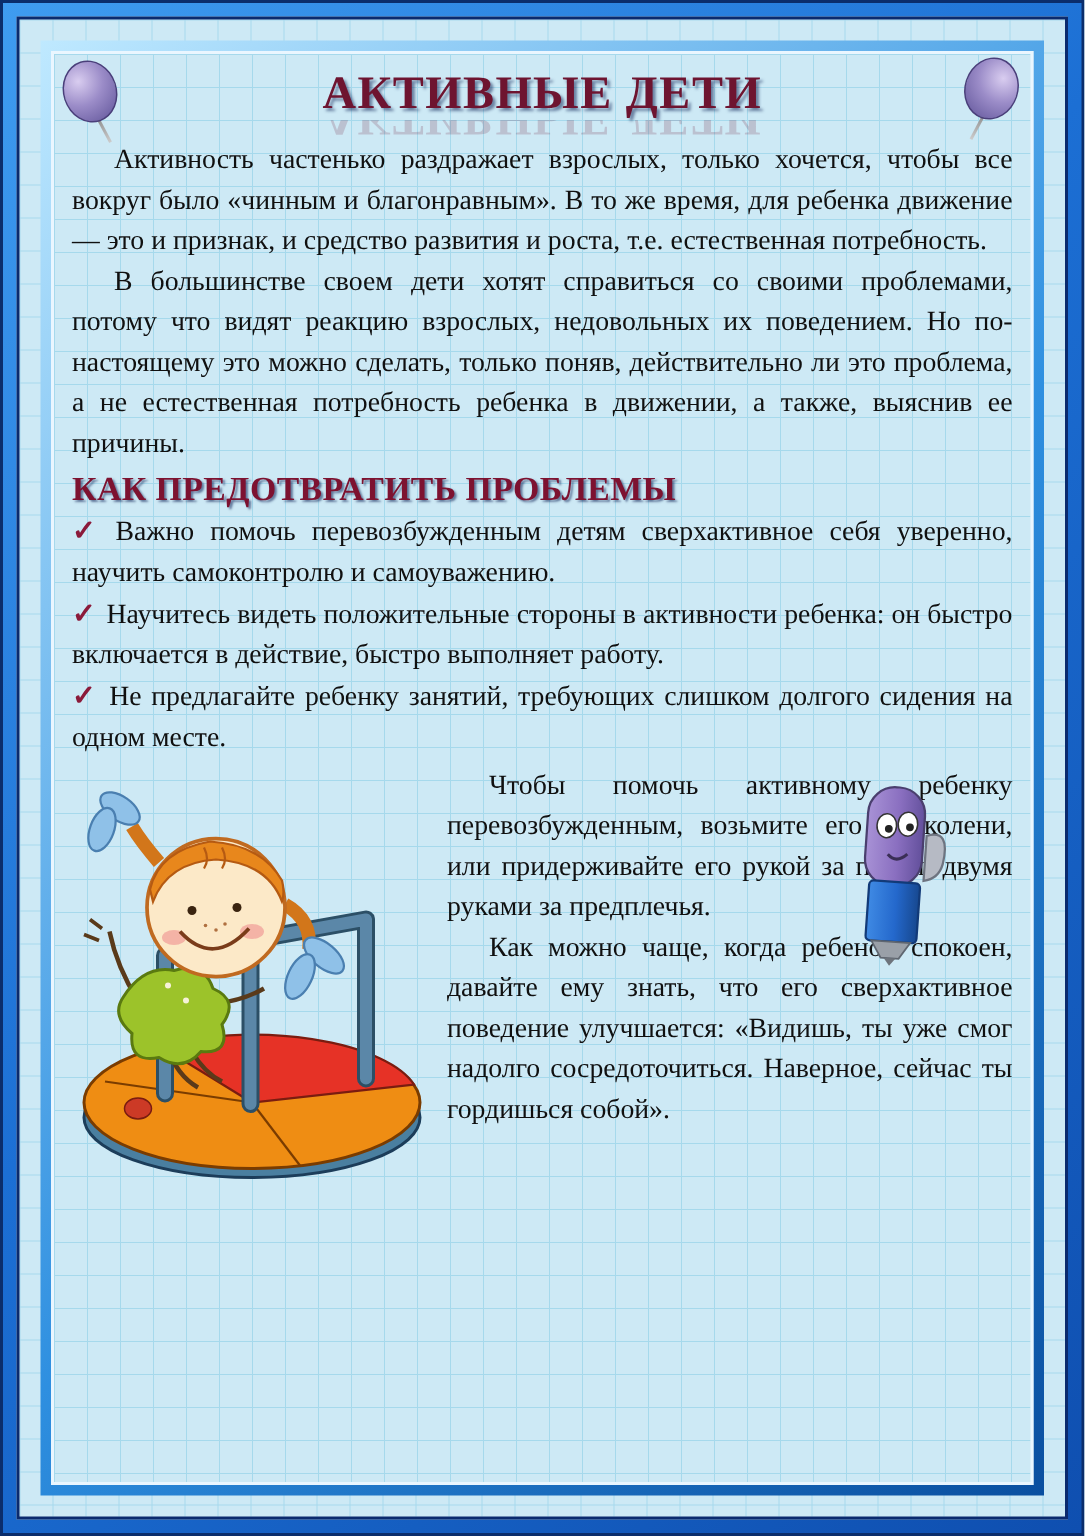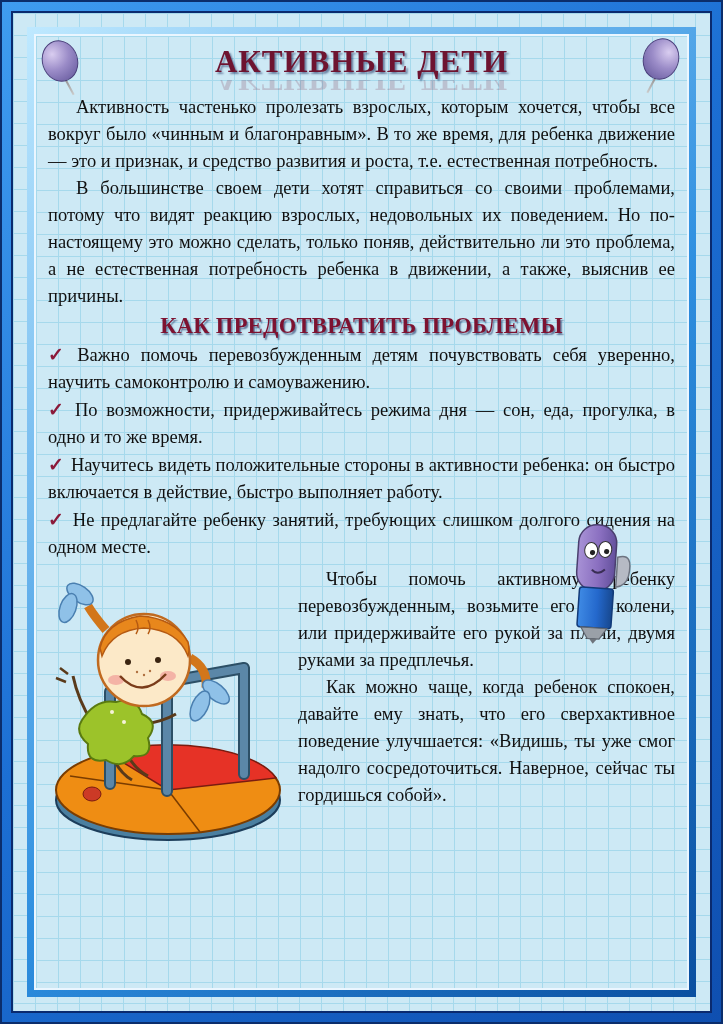--- a/index.html
+++ b/index.html
@@ -67,21 +67,21 @@
   .p {
     font-size:18.5px; line-height:27px; text-align:justify; text-indent:28px;
     color:#101010;
   }
   .bullet {
     font-size:18.5px; line-height:27px; text-align:justify; color:#101010;
   }
   .check { color:#8b1a3a; font-weight:bold; margin-right:7px; font-size:19px; }
 
   .sec-heading {
-    text-align:center; font-size:22.5px; font-weight:bold; letter-spacing:.3px;
+    font-size:22.5px; font-weight:bold; letter-spacing:.3px;
     color:#7d1230; text-shadow:1.5px 1.5px 1.5px rgba(25,45,95,.6);
     line-height:26px; margin:3px 0 2px 0;
   }
   .sec-heading.two-line { margin-top:5px; }
 
   .wrap-block { overflow:visible; }
   .illus {
     float:left; width:250px; height:272px; margin:6px 8px 0 -8px;
   }
 
@@ -103,27 +103,26 @@
       <div class="pin pin-right">
         <div class="needle"></div>
         <div class="head"></div>
       </div>
 
       <div class="title-wrap">
         <span class="title">АКТИВНЫЕ ДЕТИ</span>
         <span class="title-reflection">АКТИВНЫЕ ДЕТИ</span>
       </div>
 
-      <p class="p">Активность частенько пролезать взрослых, которым хочется, чтобы все вокруг было «чинным и благонравным». В то же время, для ребенка движение — это и признак, и средство развития и роста, т.е. естественная потребность.</p>
+      <p class="p">Активность частенько раздражает взрослых, только хочется, чтобы все вокруг было «чинным и благонравным». В то же время, для ребенка движение — это и признак, и средство развития и роста, т.е. естественная потребность.</p>
       <p class="p">В большинстве своем дети хотят справиться со своими проблемами, потому что видят реакцию взрослых, недовольных их поведением. Но по-настоящему это можно сделать, только поняв, действительно ли это проблема, а не естественная потребность ребенка в движении, а также, выяснив ее причины.</p>
 
       <div class="sec-heading">КАК ПРЕДОТВРАТИТЬ ПРОБЛЕМЫ</div>
 
-      <div class="bullet"><span class="check">✓</span><span>Важно помочь перевозбужденным детям почувствовать себя уверенно, научить самоконтролю и самоуважению.</span></div>
-      <div class="bullet"><span class="check">✓</span><span>По возможности, придерживайтесь режима дня — сон, еда, прогулка, в одно и то же время.</span></div>
+      <div class="bullet"><span class="check">✓</span><span>Важно помочь перевозбужденным детям сверхактивное себя уверенно, научить самоконтролю и самоуважению.</span></div>
       <div class="bullet"><span class="check">✓</span><span>Научитесь видеть положительные стороны в активности ребенка: он быстро включается в действие, быстро выполняет работу.</span></div>
       <div class="bullet"><span class="check">✓</span><span>Не предлагайте ребенку занятий, требующих слишком долгого сидения на одном месте.</span></div>
 
       <div class="sec-heading two-line">
       </div>
 
 
       <div class="wrap-block">
 
         <svg class="illus" viewBox="0 0 250 272">

